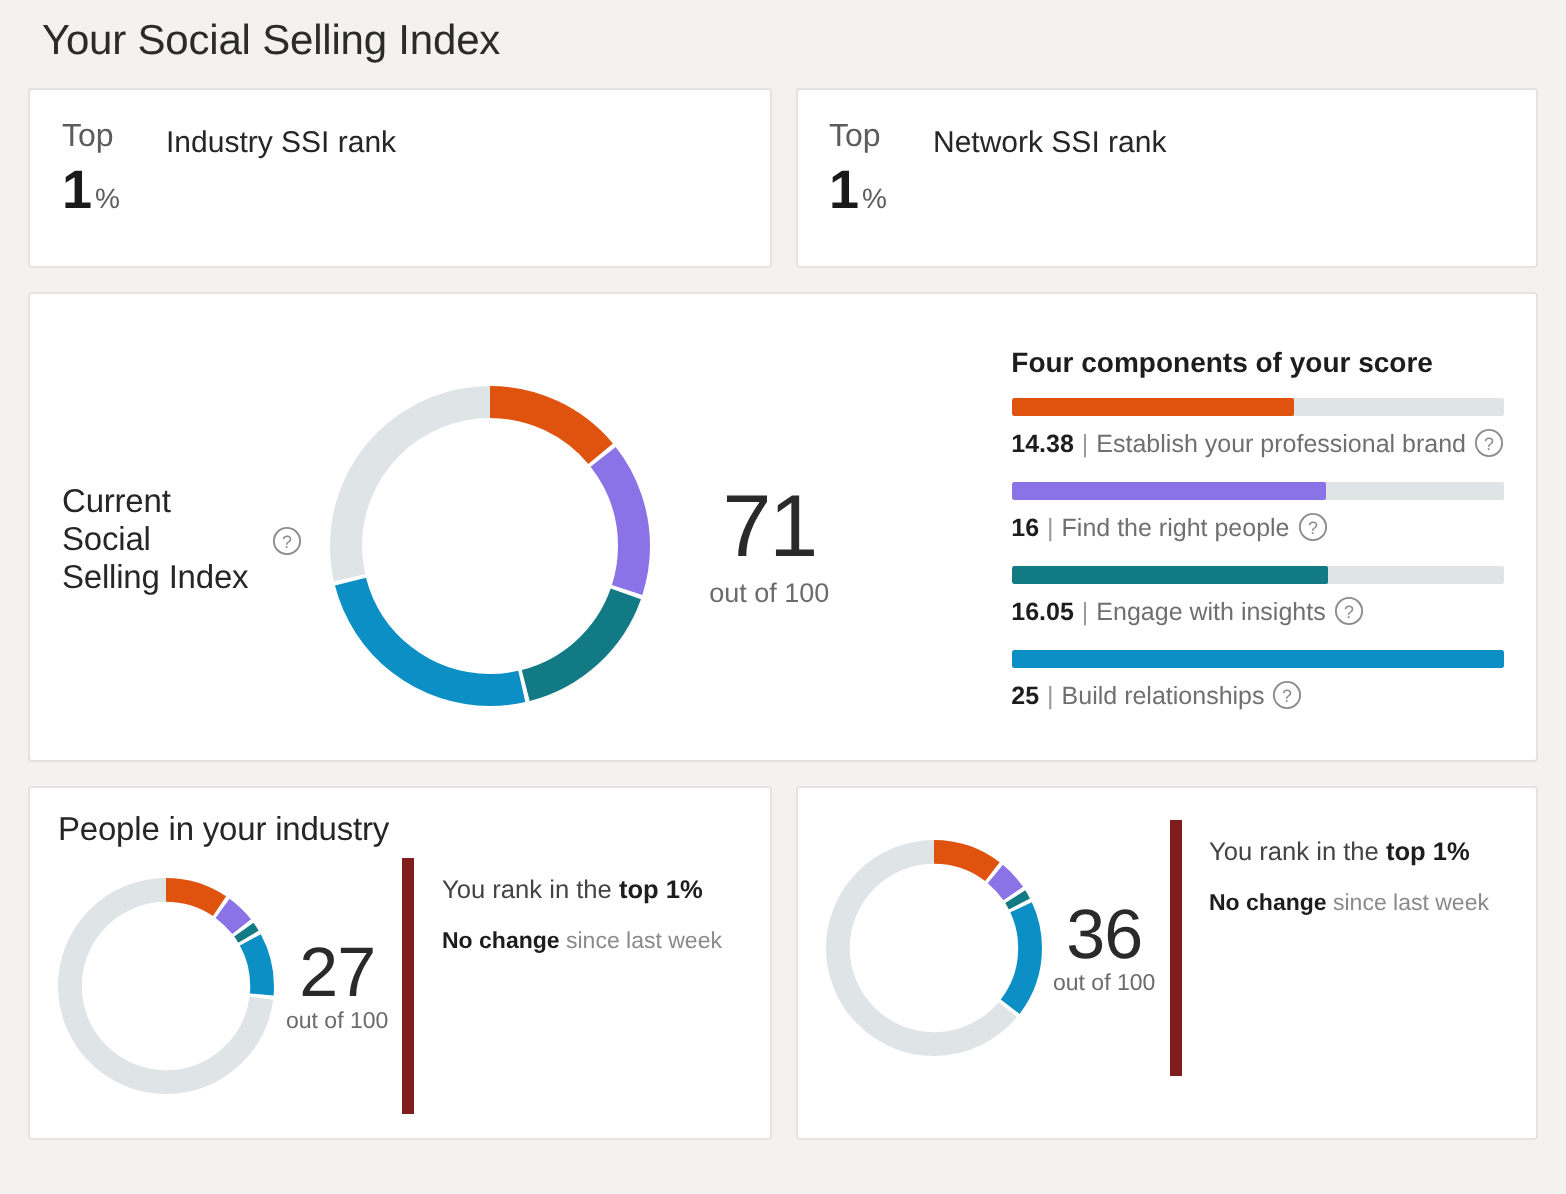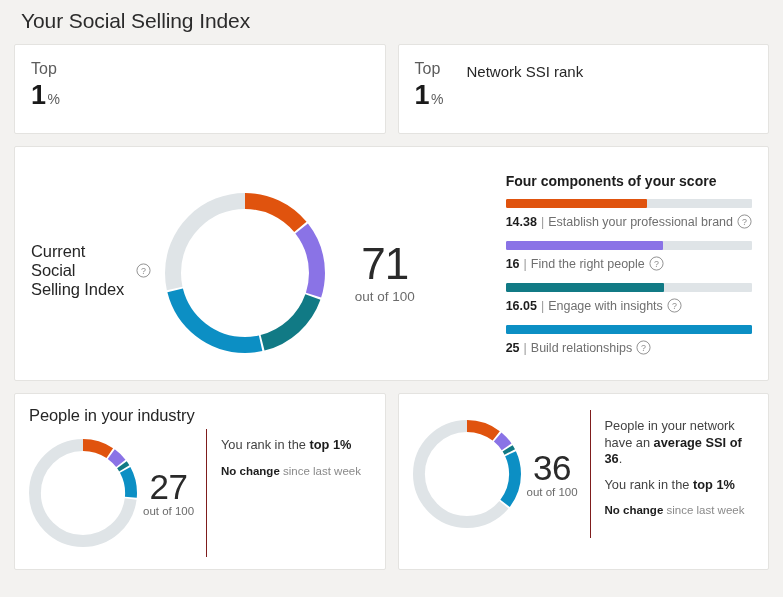--- a/index.html
+++ b/index.html
@@ -188,21 +188,21 @@
   }
   .people-body {
     display: flex;
     margin-top: 4px;
   }
   .people-chart-col {
     width: 178px;
     flex: none;
     display: flex;
     align-items: center;
-    border-right: 1px solid #7f1d1d;
+    border-right: 6px solid #7f1d1d;
     height: 128px;
   }
   .donut-small {
     width: 108px;
     height: 108px;
     flex: none;
   }
   .people-score {
     margin-left: 6px;
     text-align: center;
@@ -240,20 +240,21 @@
   <h1 class="page-title">Your Social Selling Index</h1>
 
   <div class="rank-row">
     <div class="card rank-card">
       <div class="rank-left">
         <div class="rank-top-word">Top</div>
         <div class="rank-figure">
           <span class="rank-num">1</span><span class="rank-pct">%</span>
         </div>
       </div>
+      <div class="rank-label">Industry SSI rank</div>
     </div>
 
     <div class="card rank-card">
       <div class="rank-left">
         <div class="rank-top-word">Top</div>
         <div class="rank-figure">
           <span class="rank-num">1</span><span class="rank-pct">%</span>
         </div>
       </div>
       <div class="rank-label">Network SSI rank</div>
@@ -388,21 +389,20 @@
                 <circle cx="50" cy="50" r="44.5" fill="none" stroke="#0c8fc4" stroke-width="11" stroke-dasharray="48.619636972806035 230.98210919668557" stroke-dashoffset="-50.32831431050849"></circle>
                 <circle cx="50" cy="50" r="44.5" fill="none" stroke="#dfe4e7" stroke-width="11" stroke-dasharray="178.94511754847463 100.65662862101698" stroke-dashoffset="-100.65662862101698"></circle>
               </g>
           </svg>
           <div class="people-score">
             <div class="people-score-num">36</div>
             <div class="people-score-sub">out of 100</div>
           </div>
         </div>
         <div class="people-text">
-          <p><span>People in your network have an </span><b>average SSI of 36</b><span>.</span></p>
           <p><span>You rank in the </span><b>top 1%</b></p>
           <p class="people-note"><b>No change</b><span> since last week</span></p>
         </div>
       </div>
     </div>
 
   </div>
 </div>
 
 </body></html>

